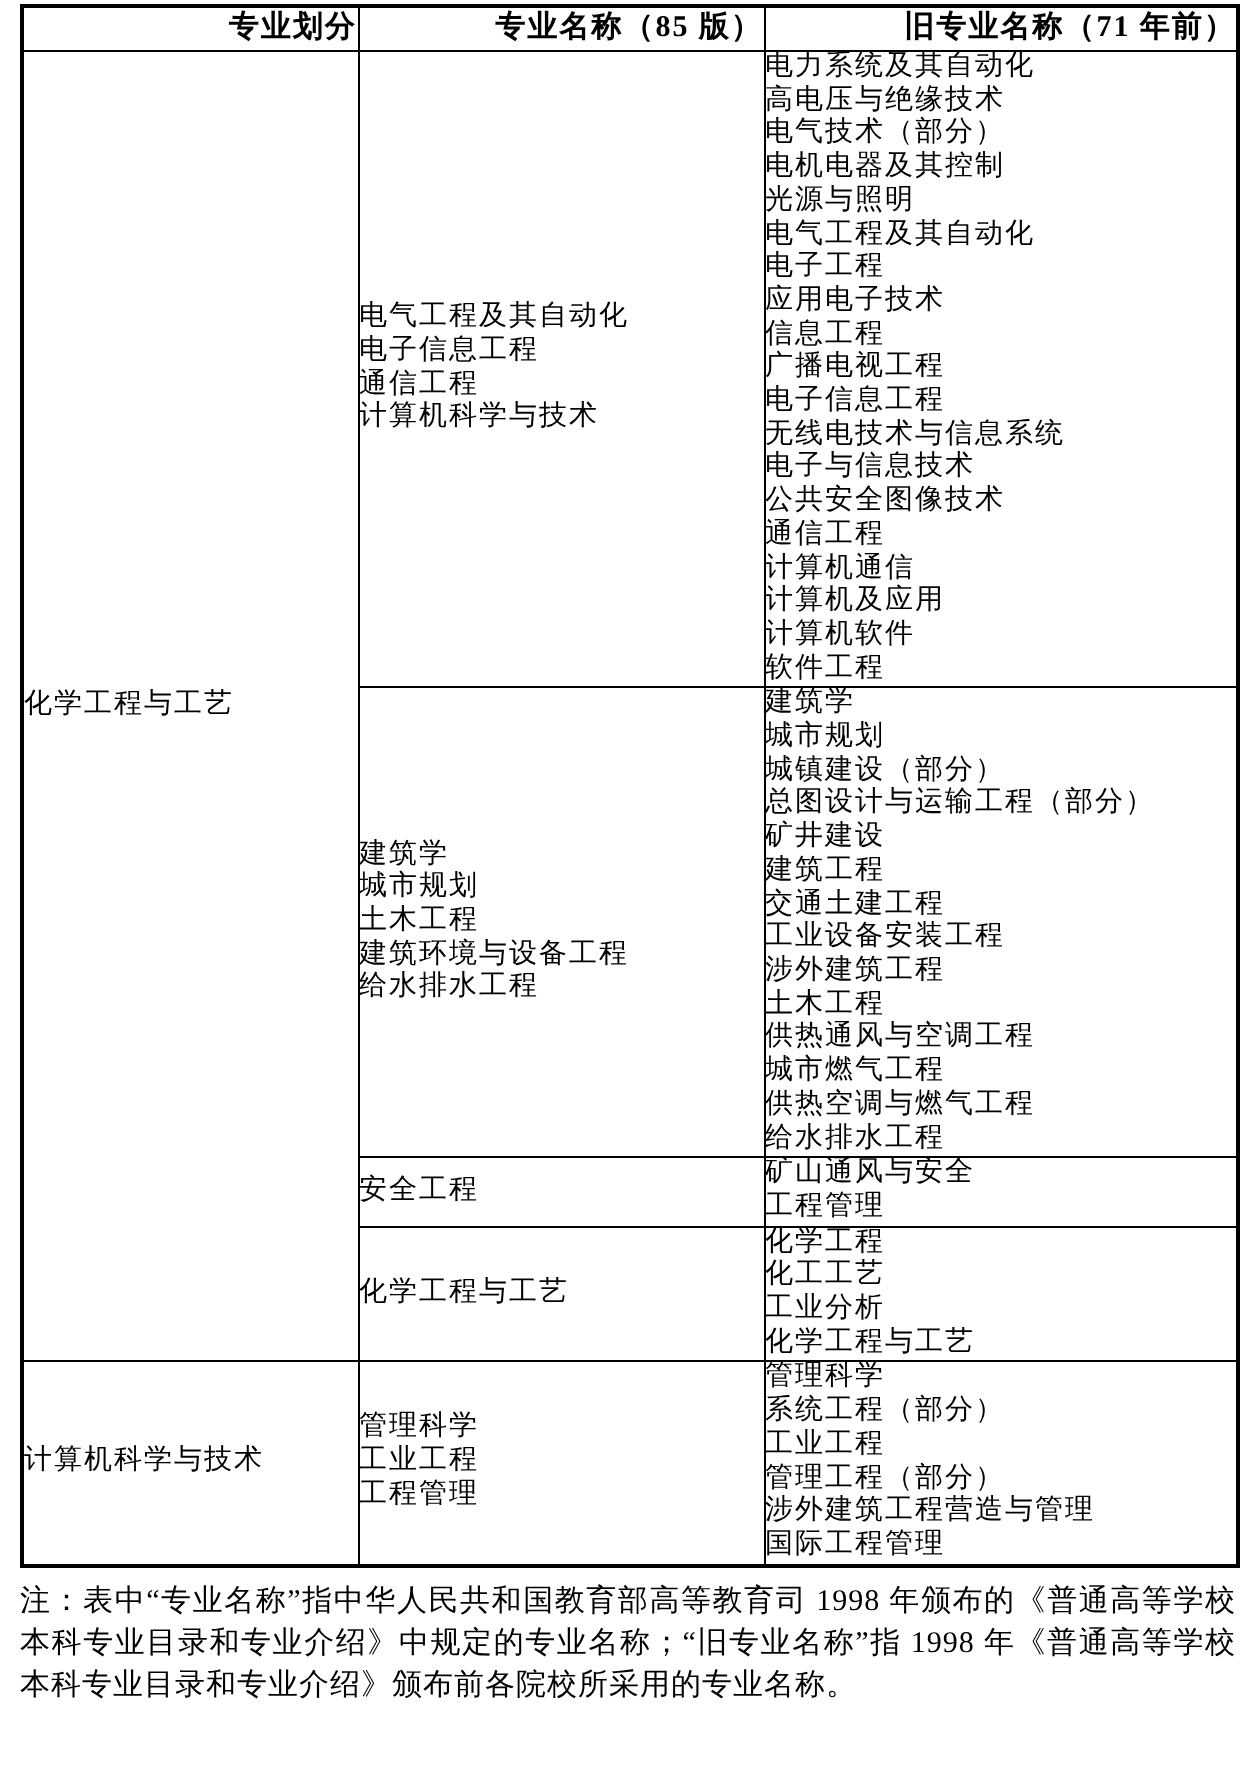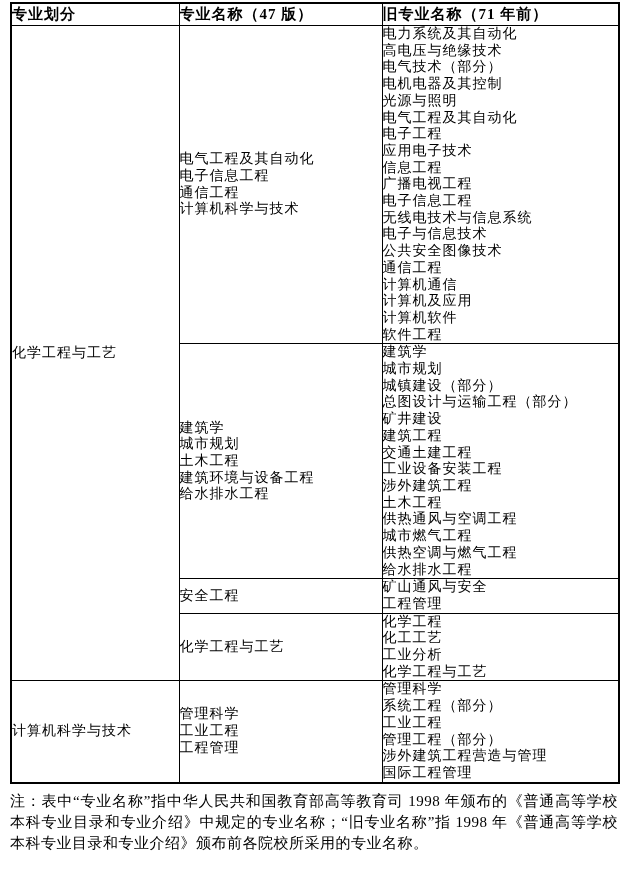--- a/index.html
+++ b/index.html
@@ -34,21 +34,21 @@
     border: 1px solid #000;
     vertical-align: middle;
     font-size: 14px;
     line-height: 16.7px;
     letter-spacing: 1px;
     padding: 0;
   }
   table.cmp th {
     font-size: 15px;
     font-weight: bold;
-    text-align: left;
+    text-align: right;
     height: 19px;
     padding: 1px 0;
     letter-spacing: 1px;
   }
   td.cat {
     padding-left: 10px;
     white-space: pre-line;
   }
   td.new {
     padding-left: 7px;
@@ -73,21 +73,21 @@
 
   <table class="cmp">
     <colgroup>
       <col style="width:168px">
       <col style="width:203px">
       <col style="width:237px">
     </colgroup>
     <thead>
       <tr>
         <th>专业划分</th>
-        <th>专业名称（47 版）</th>
+        <th>专业名称（85 版）</th>
         <th>旧专业名称（71 年前）</th>
       </tr>
     </thead>
     <tbody>
       <tr>
         <td class="cat" rowspan="4">化学工程与工艺</td>
         <td class="new">电气工程及其自动化
 电子信息工程
 通信工程
 计算机科学与技术</td>

